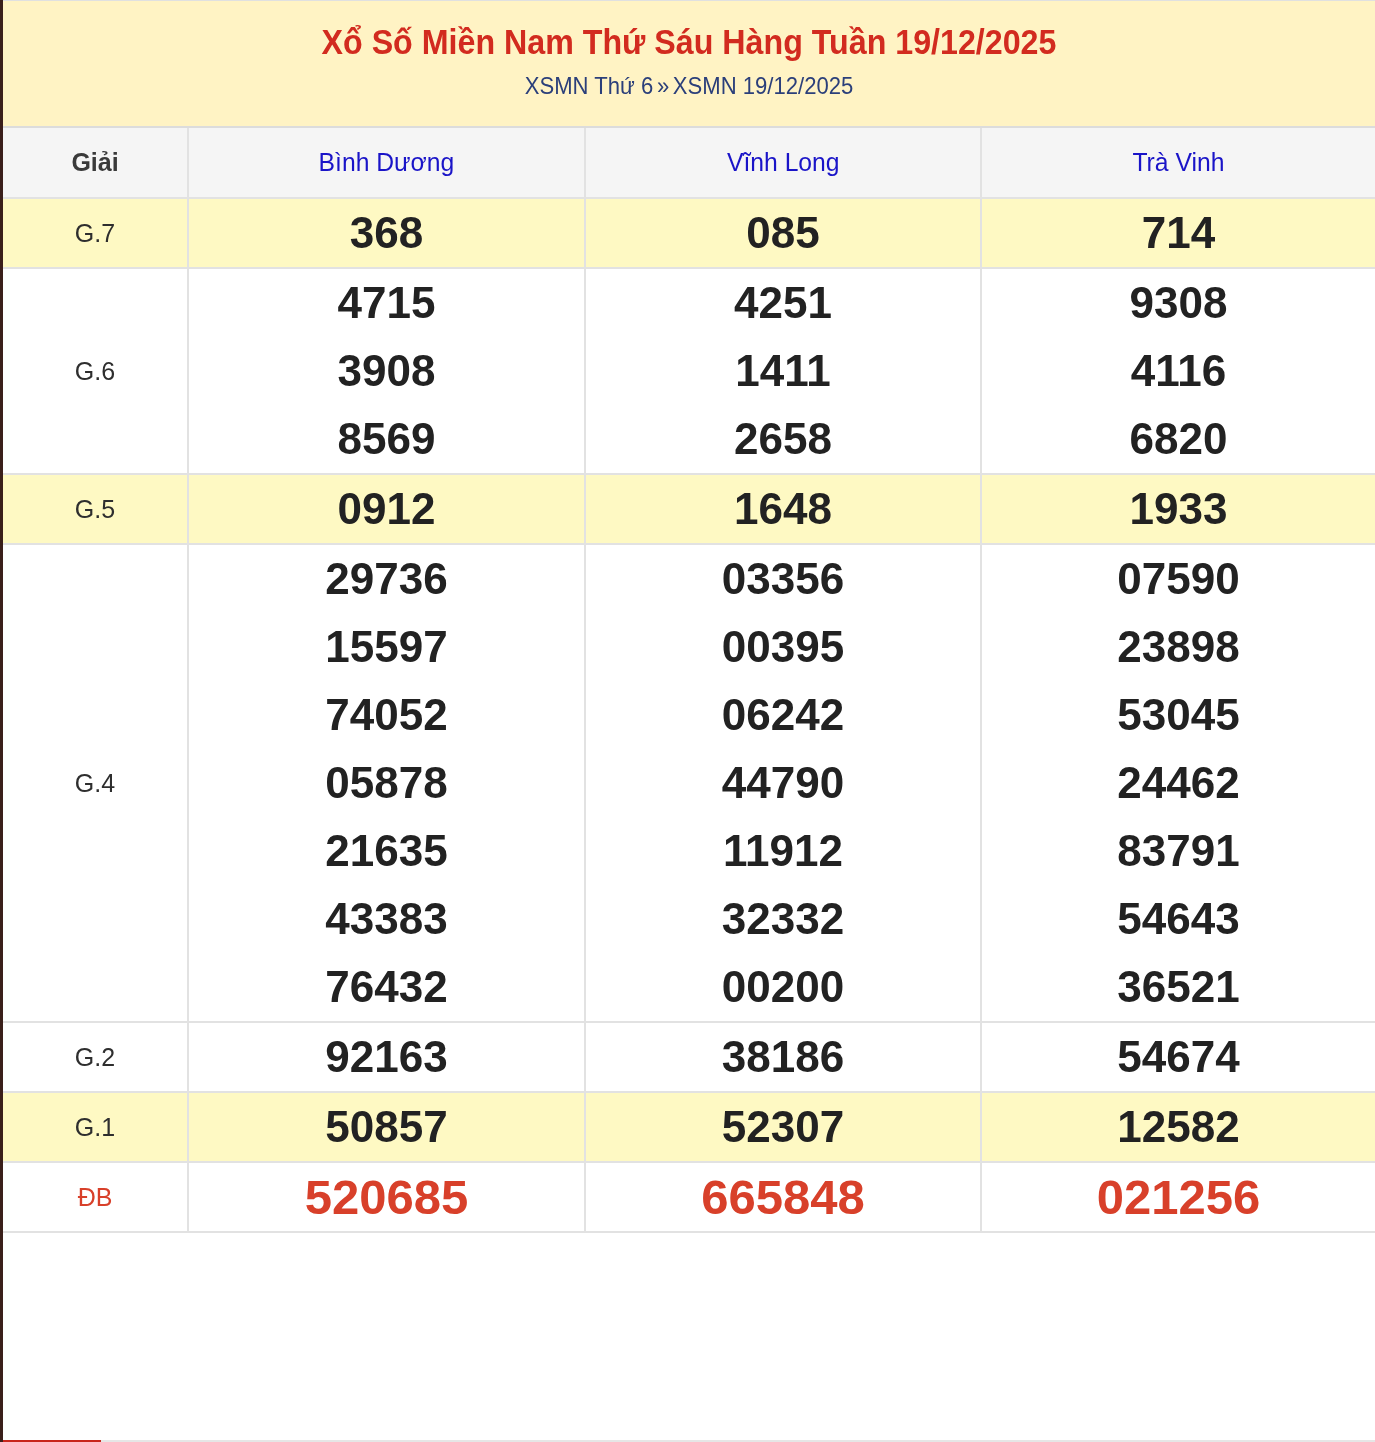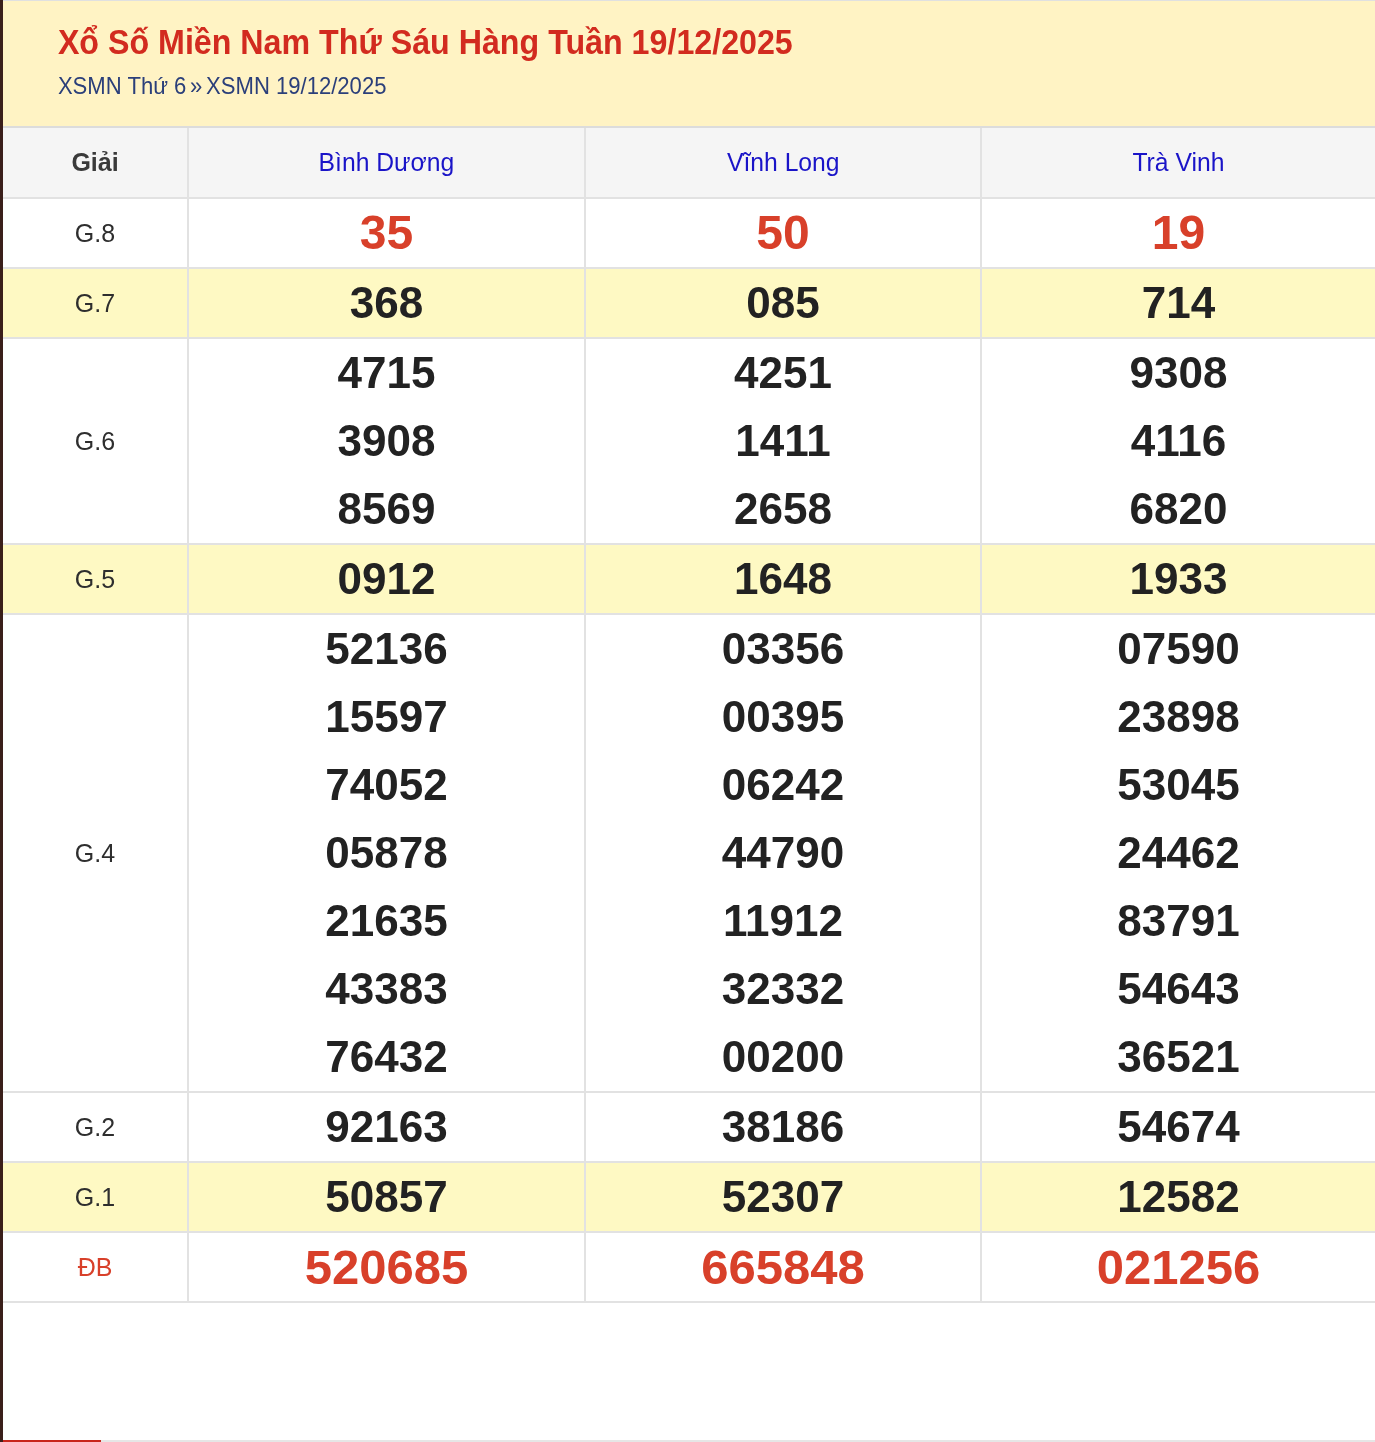--- a/index.html
+++ b/index.html
@@ -2,21 +2,21 @@
 <html><head>
   <meta charset="utf-8">
   <style>
     * { box-sizing: border-box; margin: 0; padding: 0; }
     html, body { width: 1375px; height: 1442px; overflow: hidden; background: #ffffff; }
     body { font-family: "Liberation Sans", sans-serif; position: relative; }
     .left-edge { position: absolute; left: 0; top: 0; width: 3px; height: 1442px; background: #3a1f1a; }
     .wrap { position: absolute; left: 3px; top: 0; width: 1372px; }
     .header {
       height: 128px; background: #fff3c4; border-top: 1px solid #e0e0e0;
-      border-bottom: 2px solid #dcdcdc; text-align: left;
+      border-bottom: 2px solid #dcdcdc; text-align: center;
     }
     .title {
       padding-top: 20px; font-size: 35px; font-weight: bold; color: #d22b1f;
       line-height: 42px; transform: scaleX(0.92); letter-spacing: 0px;
     }
     .subtitle { margin-top: 8px; font-size: 24px; color: #2b3f7a; line-height: 30px; transform: scaleX(0.92); }
     .subtitle a { color: #2b3f7a; text-decoration: none; }
     .subtitle .sep { margin: 0 4px; }
     table { border-collapse: collapse; width: 1372px; table-layout: fixed; }
     col.c0 { width: 185px; } col.c1 { width: 397px; } col.c2 { width: 396px; } col.c3 { width: 394px; }
@@ -60,32 +60,20 @@
       </colgroup>
     <thead>
       <tr>
         <th class="giai-h">Giải</th>
         <th class="prov"><a href="#">Bình Dương</a></th>
         <th class="prov"><a href="#">Vĩnh Long</a></th>
         <th class="prov"><a href="#">Trà Vinh</a></th>
       </tr>
     </thead>
     <tbody id="tbody">
-        <tr class="r1">
-          <td class="lbl">G.8</td>
-          <td>
-            <span class="num red">35</span>
-          </td>
-          <td>
-            <span class="num red">50</span>
-          </td>
-          <td>
-            <span class="num red">19</span>
-          </td>
-        </tr>
         <tr class="alt">
           <td class="lbl">G.7</td>
           <td>
             <span class="num">368</span>
           </td>
           <td>
             <span class="num">085</span>
           </td>
           <td>
             <span class="num">714</span>
@@ -117,21 +105,21 @@
           <td>
             <span class="num">1648</span>
           </td>
           <td>
             <span class="num">1933</span>
           </td>
         </tr>
         <tr>
           <td class="lbl">G.4</td>
           <td>
-            <span class="num">52136</span>
+            <span class="num">29736</span>
             <span class="num">15597</span>
             <span class="num">74052</span>
             <span class="num">05878</span>
             <span class="num">21635</span>
             <span class="num">43383</span>
             <span class="num">76432</span>
           </td>
           <td>
             <span class="num">03356</span>
             <span class="num">00395</span>

